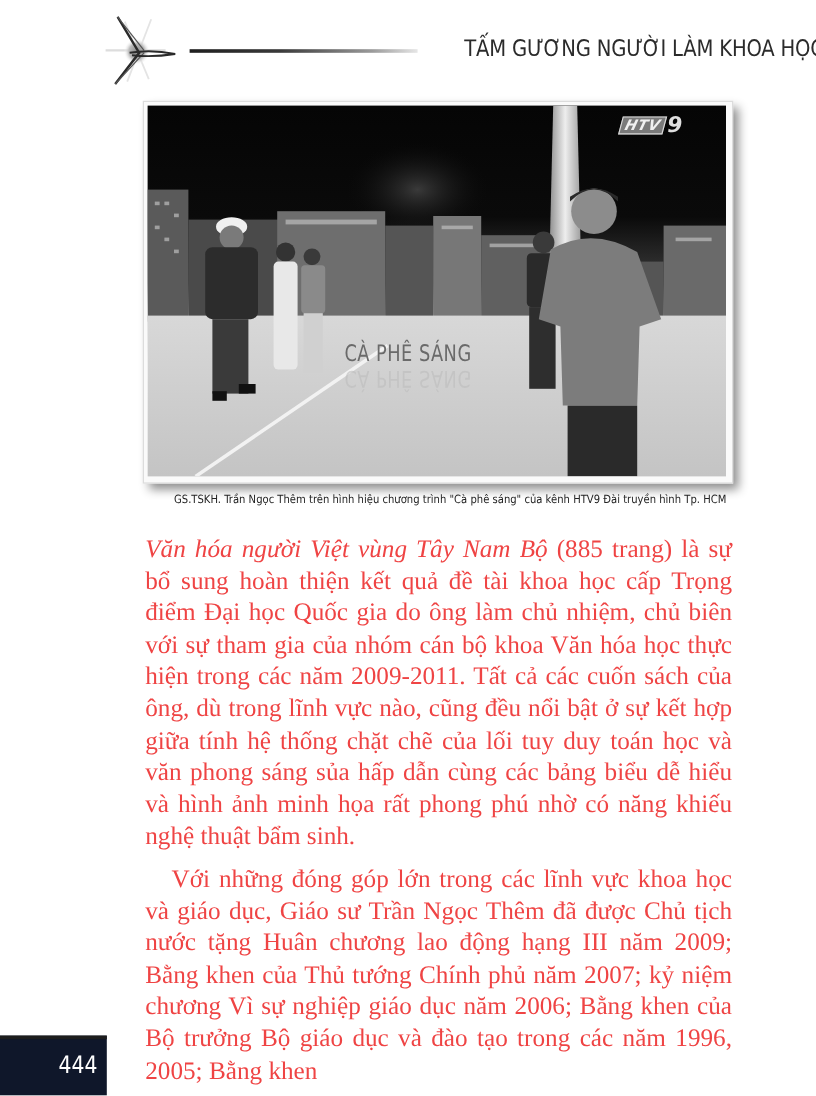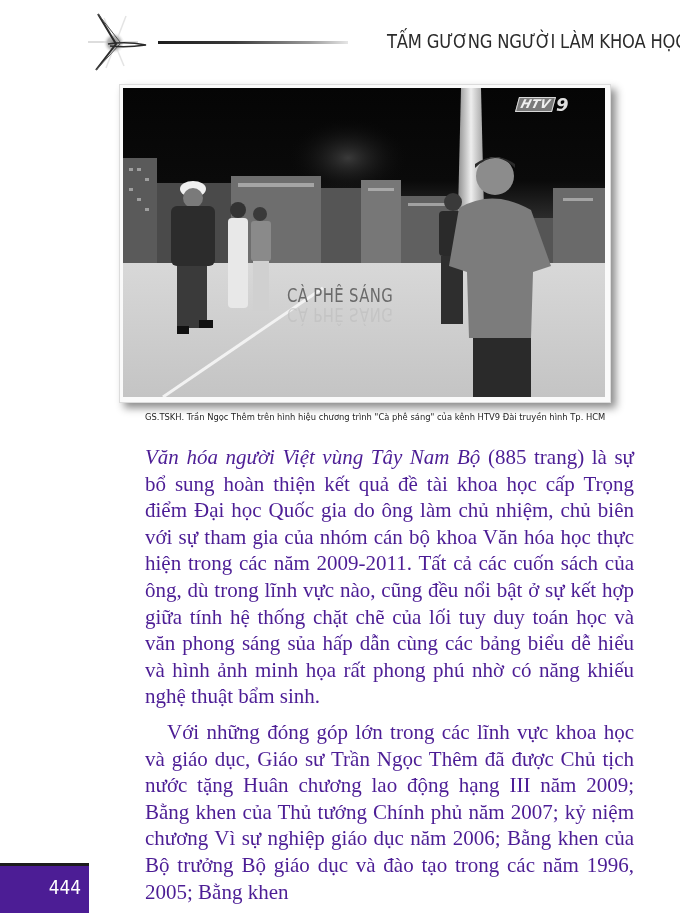--- a/index.html
+++ b/index.html
@@ -55,29 +55,29 @@
       opacity:0.6; letter-spacing:0.5px;
     }
     .caption {
       position:absolute; left:115px; top:411px; width:500px; text-align:center;
       font-family:"DejaVu Sans", "Liberation Sans", sans-serif; font-size:9.5px;
       color:#222; white-space:nowrap; transform:scaleX(0.88); transform-origin:center;
     }
     
     .body-text {
       position:absolute; left:121px; top:444px; width:489px;
-      font-size:21px; line-height:26.6px; text-align:justify; color:#4c1d95;margin-left:24px;
+      font-size:21px; line-height:26.6px; text-align:justify; color:#ef4444;
     }
     .body-text p { margin:0; }
     .body-text p + p { margin-top:9px; text-indent:22px;font-family:Liberation Serif, serif; }
     .body-text em { font-style:italic; }
     
     .page-tab {
       position:absolute; left:0; top:863px; width:89px; height:50px;
-      background:#4c1d95; border-top:3px solid #1d1d1d; box-sizing:border-box;
+      background:#0f172a; border-top:3px solid #1d1d1d; box-sizing:border-box;
     }
     .page-number {
       position:absolute; right:8px; top:9px;
       font-family:"DejaVu Sans", sans-serif; font-size:20px; color:#ffffff;
       transform:scaleX(0.85); transform-origin:right center;
     }
   </style>
 </head>
 <body>
 

